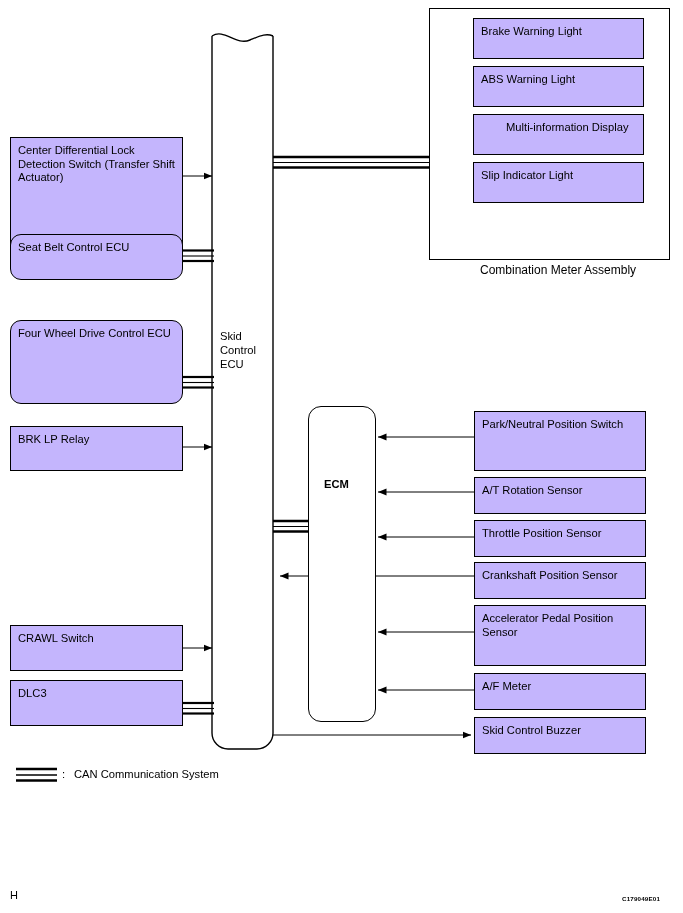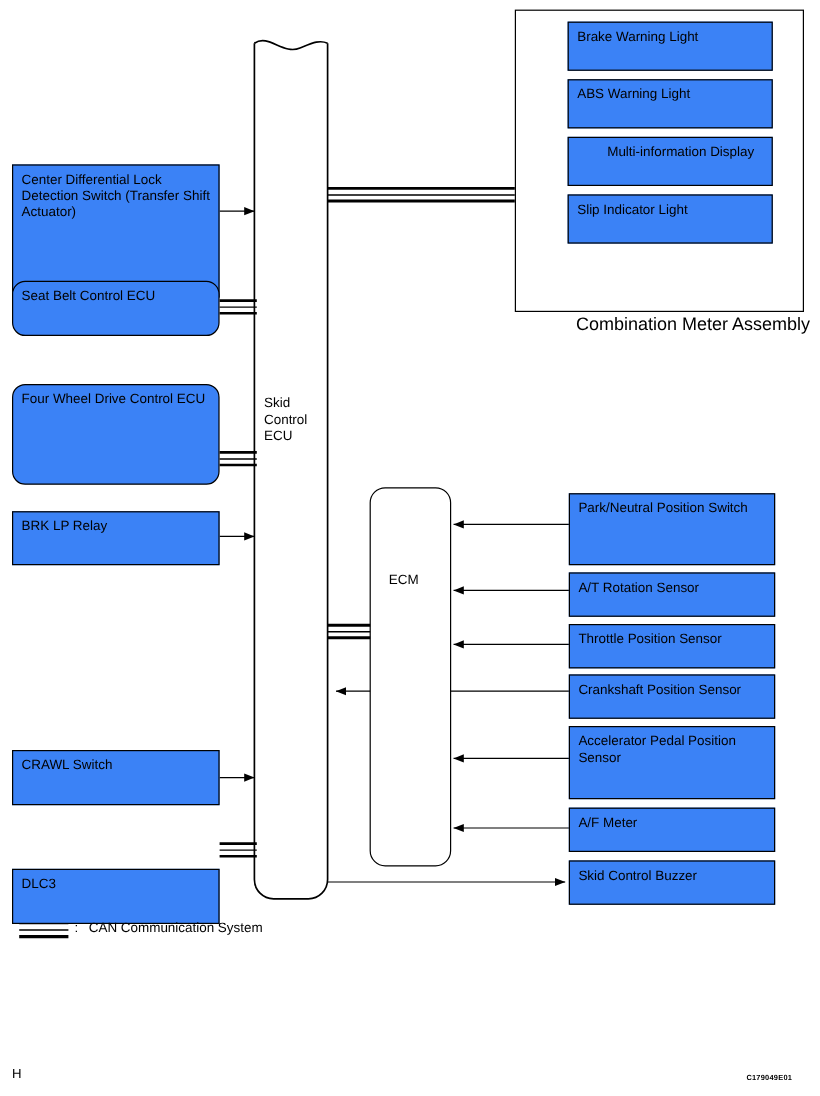--- a/index.html
+++ b/index.html
@@ -21,37 +21,37 @@
   }
   svg#wires {
     position: absolute;
     left: 0; top: 0;
     width: 683px; height: 913px;
     pointer-events: none;
   }
   .box {
     position: absolute;
     border: 1.4px solid #000;
-    background: #3b82f6;
+    background: #c4b5fd;
     padding: 6px 7px 4px 7px;
     font-size: 11.2px;
     line-height: 13.6px;
     color: #000;
     z-index: 3;
   }
   .box.round { border-radius: 11px; }
   .outerbox {
     position: absolute;
     border: 1.4px solid #000;
     background: #fff;
     z-index: 2;
   }
   .plain-label {
     position: absolute;
-    font-size: 15px;
+    font-size: 12px;
     line-height: 13.6px;
     z-index: 4;
     white-space: nowrap;
   }
   .ecm-box {
     position: absolute;
     border: 1.6px solid #000;
     background: #fff;
     border-radius: 13px;
     z-index: 5;
@@ -197,33 +197,33 @@
   <div class="box" style="left:10px; top:116px; width:173px; height:111px;margin-top:21px;">Center Differential Lock Detection Switch (Transfer Shift Actuator)</div>
 
   <div class="box round" style="left:10px; top:234px; width:173px; height:46px;">Seat Belt Control ECU</div>
 
   <div class="box round" style="left:10px; top:320px; width:173px; height:84px;">Four Wheel Drive Control ECU</div>
 
   <div class="box" style="left:10px; top:426px; width:173px; height:45px;">BRK LP Relay</div>
 
   <div class="box" style="left:10px; top:625px; width:173px; height:46px;">CRAWL Switch</div>
 
-  <div class="box" style="left:10px; top:680px; width:173px; height:46px;margin-top:44px;">DLC3</div>
+  <div class="box" style="left:10px; top:680px; width:173px; height:46px;">DLC3</div>
 
   <div class="outerbox" style="left:429px; top:8px; width:241px; height:252px;"></div>
 
   <div class="box" style="left:473px; top:18px; width:171px; height:41px;">Brake Warning Light</div>
   <div class="box" style="left:473px; top:66px; width:171px; height:41px;">ABS Warning Light</div>
   <div class="box" style="left:473px; top:114px; width:171px; height:41px;padding-left:32px;">Multi-information Display</div>
   <div class="box" style="left:473px; top:162px; width:171px; height:41px;">Slip Indicator Light</div>
 
   <div class="plain-label" style="left:480px; top:264px;">Combination Meter Assembly</div>
 
   <div class="ecm-box" style="left:308px; top:406px; width:68px; height:316px;"></div>
-  <div class="ecm-label" style="left:324px; top:478px;">ECM</div>
+  <div class="ecm-label" style="left:324px; top:478px;font-weight:bold;">ECM</div>
 
   <div class="box" style="left:474px; top:411px; width:172px; height:60px;">Park/Neutral Position Switch</div>
 
   <div class="box" style="left:474px; top:477px; width:172px; height:37px;">A/T Rotation Sensor</div>
 
   <div class="box" style="left:474px; top:520px; width:172px; height:37px;">Throttle Position Sensor</div>
 
   <div class="box" style="left:474px; top:562px; width:172px; height:37px;">Crankshaft Position Sensor</div>
 
   <div class="box" style="left:474px; top:605px; width:172px; height:61px;">Accelerator Pedal Position Sensor</div>

